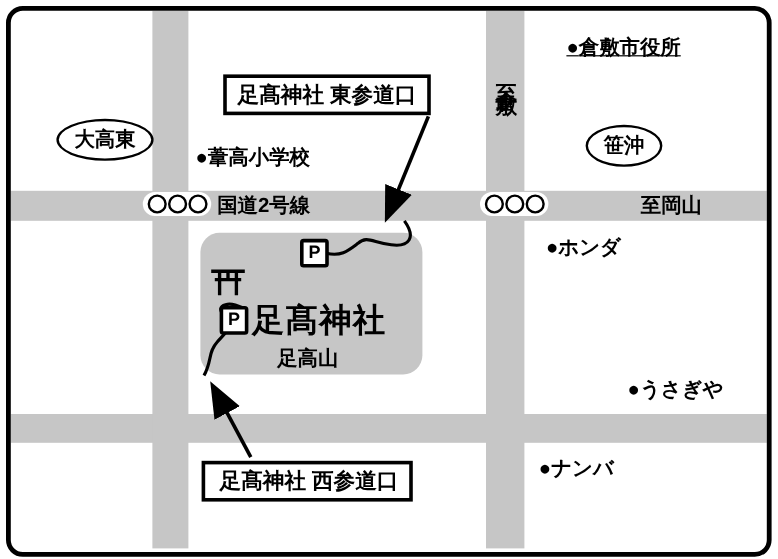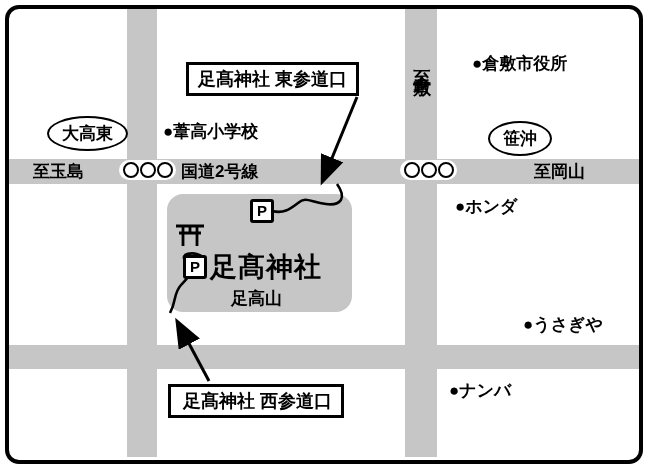--- a/index.html
+++ b/index.html
@@ -11,21 +11,21 @@
   .road.v{top:9px;bottom:9px;}
   #road-route2{top:159px;height:25px;}
   #road-south{top:345px;height:24px;}
   #road-west-v{left:127px;width:30px;}
   #road-east-v{left:405px;width:32px;}
   #shrine-grounds{position:absolute;left:167px;top:194px;width:185px;height:118px;background:var(--road,#c6c6c6);border-radius:16px;z-index:2;}
   .lbl{position:absolute;font-weight:bold;white-space:nowrap;z-index:4;color:var(--ink,#000000);}
   .on-road{font-size:17px;line-height:25px;}
   .poi{font-size:17px;}
   .boxed{background:#ffffff;border:3px solid var(--ink,#000000);padding:2px 9px;font-size:18px;z-index:5;text-align:center;}
-  .oval{background:#ffffff;border:2px solid var(--ink,#000000);border-radius:50%;padding:4px 13px;font-size:17px;z-index:5;margin-top:17px;}
+  .oval{background:#ffffff;border:2px solid var(--ink,#000000);border-radius:50%;padding:4px 13px;font-size:17px;z-index:5;}
   .signal{position:absolute;display:flex;align-items:center;background:#ffffff;border-radius:12px;padding:2px 3px;z-index:5;}
   .signal i{display:block;width:12px;height:12px;border:2.5px solid var(--ink,#000000);border-radius:50%;background:#ffffff;margin:0 0.5px;}
   .pbox{position:absolute;width:18px;height:18px;background:#ffffff;border:3px solid var(--ink,#000000);border-radius:3px;font-weight:bold;font-size:15px;line-height:18px;text-align:center;z-index:5;}
   .vert{writing-mode:vertical-rl;text-orientation:upright;font-size:18px;letter-spacing:5px;}
   #overlay{position:absolute;left:0;top:0;z-index:3;pointer-events:none;}
   #shrine-name{font-size:27px;letter-spacing:1px;}
   #hill-name{font-size:17px;}
 </style>
 </head>
 <body>
@@ -52,21 +52,20 @@
       <path d="M1,5 H29 M4,12 H26 M8,5 V25 M22,5 V25 M15,5 V12" fill="none" stroke="#000" stroke-width="2.8"></path>
     </g>
   </svg>
 
   <div class="lbl boxed" style="left:186px;top:62px;">足髙神社 東参道口</div>
   <div class="lbl boxed" style="left:168px;top:384px;padding-left:12px;">足髙神社 西参道口</div>
 
   <div class="lbl oval" style="left:47px;top:99px;">大高東</div>
   <div class="lbl oval" style="left:488px;top:104px;text-align:center;">笹沖</div>
 
-  <div class="lbl on-road" style="left:33px;top:159px;">至玉島</div>
   <div class="lbl on-road" style="left:181px;top:159px;">国道2号線</div>
   <div class="lbl on-road" style="left:534px;top:159px;">至岡山</div>
   <div class="lbl vert" style="left:410px;top:55px;">至倉敷</div>
 
   <div class="signal" style="left:119px;top:160px;">
     <i></i>
       <i></i>
       <i></i>
   </div>
   <div class="signal" style="left:400px;top:160px;">
@@ -74,20 +73,20 @@
       <i></i>
       <i></i>
   </div>
 
   <div class="pbox" style="left:250px;top:199px;">P</div>
   <div class="pbox" style="left:183px;top:255px;">P</div>
 
   <div class="lbl" id="shrine-name" style="left:210px;top:249px;font-family:Liberation Mono, monospace;">足髙神社</div>
   <div class="lbl" id="hill-name" style="left:231px;top:287px;">足高山</div>
 
-  <div class="lbl poi" style="left:472px;top:52px;"><span>●</span><span>倉敷市役所</span></div>
+  <div class="lbl poi" style="left:472px;top:28px;text-decoration:underline;"><span>●</span><span>倉敷市役所</span></div>
   <div class="lbl poi" style="left:163px;top:120px;"><span>●</span><span>葦高小学校</span></div>
   <div class="lbl poi" style="left:455px;top:195px;"><span>●</span><span>ホンダ</span></div>
   <div class="lbl poi" style="left:449px;top:379px;"><span>●</span><span>ナンバ</span></div>
   <div class="lbl poi" style="left:523px;top:313px;"><span>●</span><span>うさぎや</span></div>
 
   <div class="frame"></div>
 </div>
 
 </body></html>

